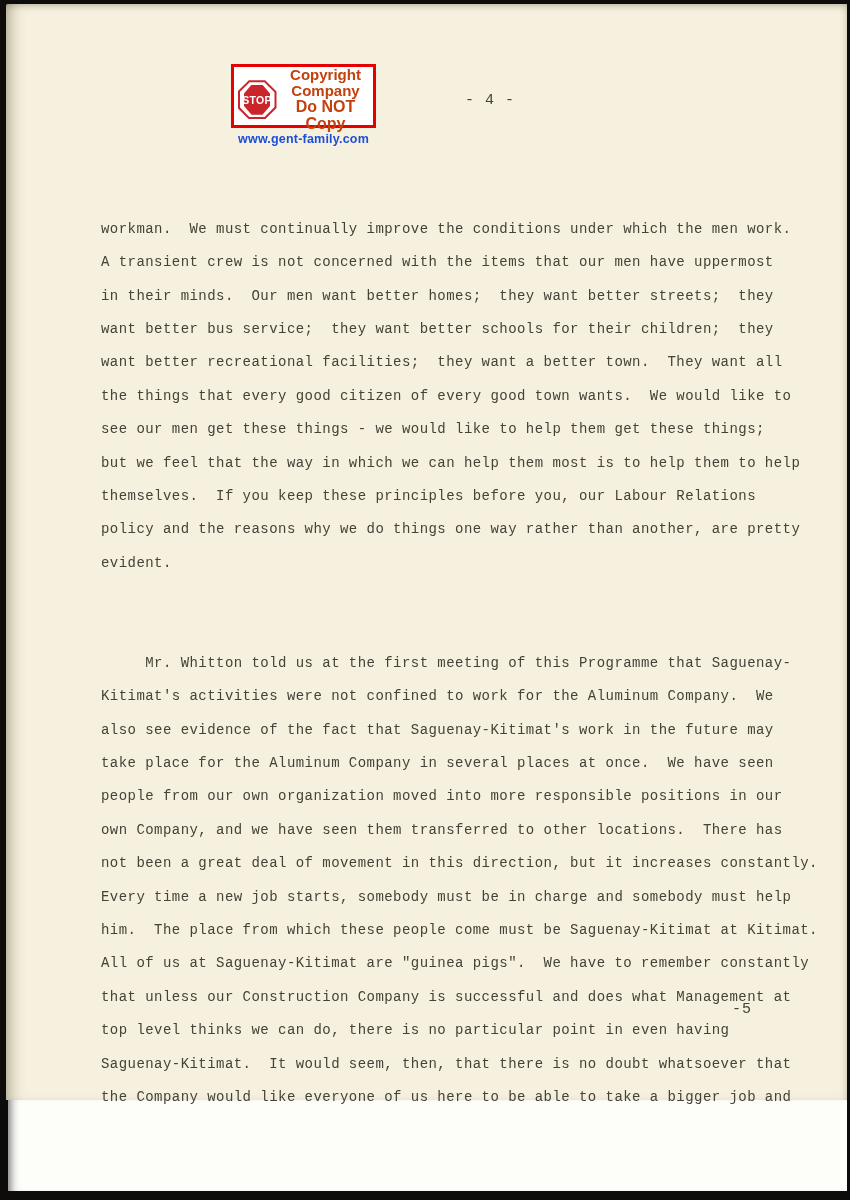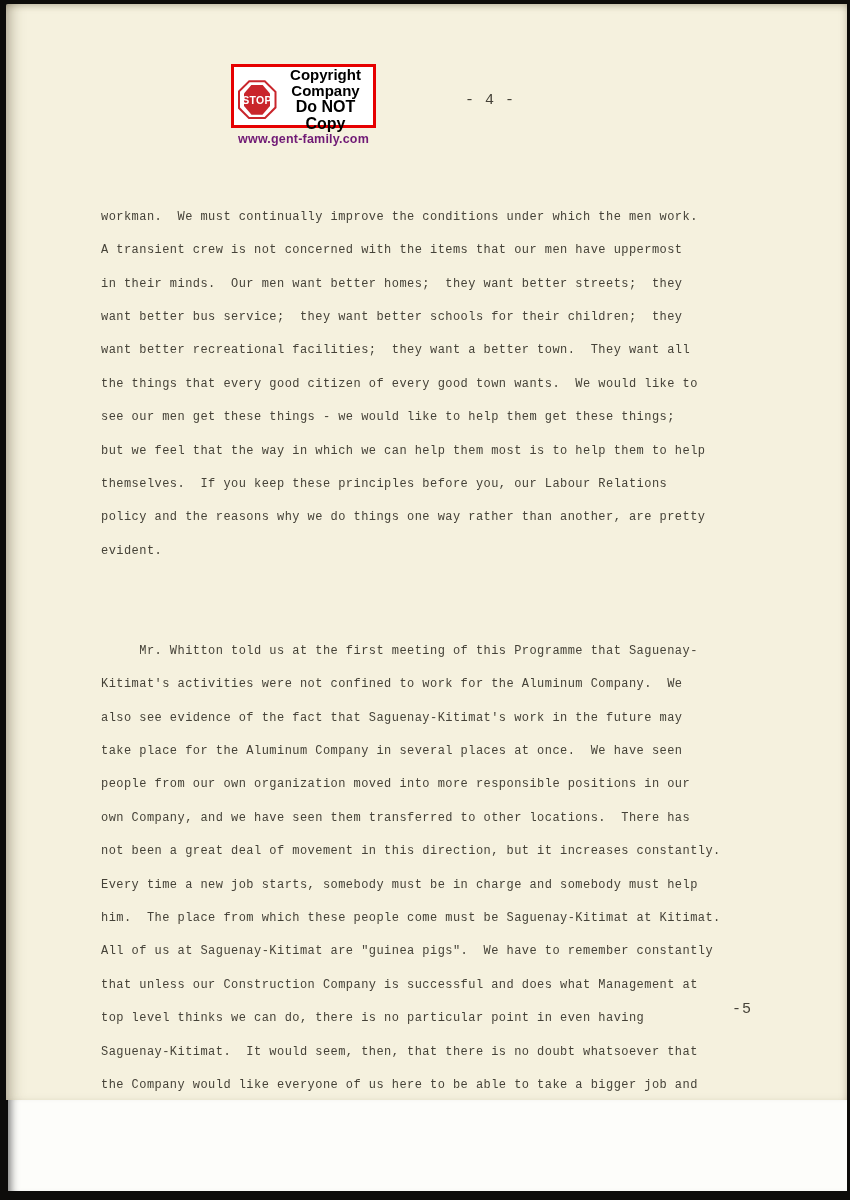--- a/index.html
+++ b/index.html
@@ -35,40 +35,40 @@
   .octagon-wrap{width:46px;display:flex;align-items:center;justify-content:center;}
   .oct{display:flex;align-items:center;justify-content:center;
     clip-path:polygon(29% 0,71% 0,100% 29%,100% 71%,71% 100%,29% 100%,0 71%,0 29%);}
   .oct.o1{width:39px;height:39px;background:#c9252b;}
   .oct.o2{width:35px;height:35px;background:#ffffff;}
   .oct.o3{width:26px;height:30px;background:#c9252b;}
   .oct .stop-label{
     color:#ffffff;font-weight:bold;font-size:10.5px;letter-spacing:.3px;
     font-family:"Liberation Sans", sans-serif;
   }
-  .stamp-text{flex:1;text-align:center;color:#000000;line-height:1.04;padding-right:2px;}
+  .stamp-text{flex:1;text-align:center;color:#c2410c;line-height:1.04;padding-right:2px;}
   .st-big{font-weight:bold;font-size:15px;}
   .st-small{font-weight:bold;font-size:16px;margin-top:1px;}
   .stamp-url{
-    text-align:center;font-weight:bold;font-size:12.5px;color:#701a75;
+    text-align:center;font-weight:bold;font-size:12.5px;color:#1d4ed8;
     padding-bottom:1px;letter-spacing:.2px;
   }
   
   .typewritten{
     font-family:"Liberation Mono","DejaVu Sans Mono", monospace;
     color:#454238;
     white-space:pre;
   }
   .page-num-top{
     position:absolute;left:455px;top:92px;width:70px;text-align:center;
     font-size:15px;letter-spacing:1px;
   }
   .typed-block{
-    position:absolute;left:101px;top:134px;width:730px;
-    font-size:12px;letter-spacing:.45px;line-height:33.4px;
+    position:absolute;left:101px;top:146px;width:730px;
+    font-size:14px;letter-spacing:.45px;line-height:33.4px;
   }
   .typed-line{height:33.4px;}
   .page-num-bottom{
     position:absolute;left:732px;top:1001px;font-size:15px;letter-spacing:1px;
   }
 </style>
 </head>
 <body>
 
 <div class="scan">

